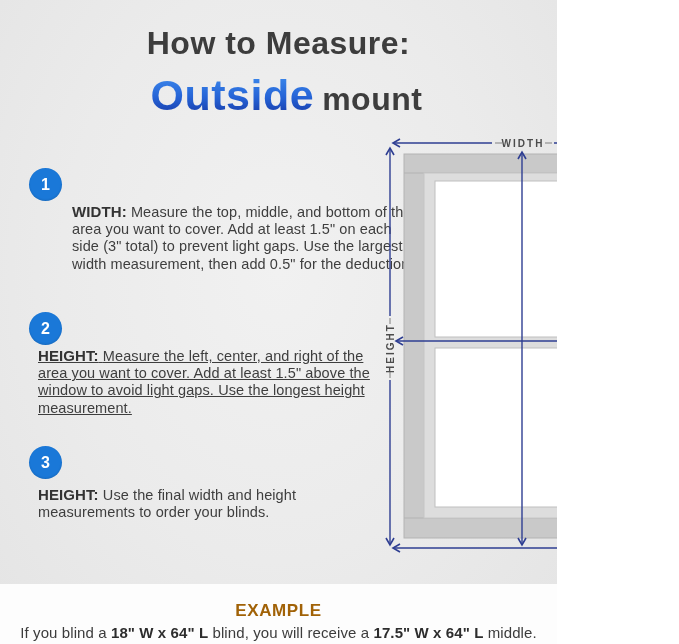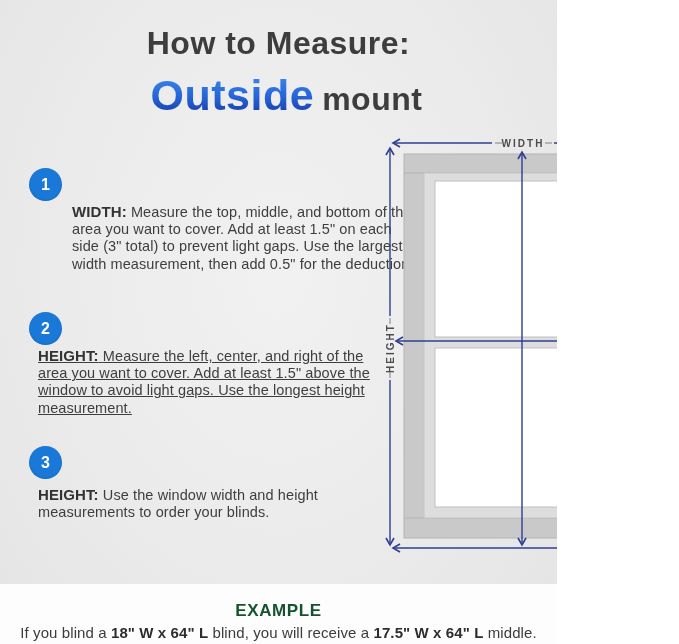--- a/index.html
+++ b/index.html
@@ -40,21 +40,21 @@
   #badge3{top:446px;} #text3{top:486px;}
   
   .diagram{position:absolute;left:0;top:0;width:679px;height:644px;pointer-events:none;}
   .diagram text{font-family:"Liberation Sans","DejaVu Sans",sans-serif;}
   .dim-label{font-size:10px;font-weight:600;letter-spacing:2px;fill:#4c4c4c;}
   
   .footer{
     position:absolute;left:0;top:584px;width:100%;height:60px;
     background:#fdfdfd;text-align:center;
   }
-  .ex-head{margin-top:17px;font-size:17px;font-weight:700;color:#14532d;letter-spacing:.6px;}
+  .ex-head{margin-top:17px;font-size:17px;font-weight:700;color:#a16207;letter-spacing:.6px;}
   .ex-line{margin-top:3px;font-size:15px;color:#3c3c3c;letter-spacing:.1px;}
   .ex-line b{font-weight:700;color:#2d2d2d;}
 </style>
 </head>
 <body>
 
 <div class="canvas">
 
   <header class="title">
     <div class="t1">How to Measure:</div>
@@ -71,21 +71,21 @@
 
   <div class="badge" id="badge2">2</div>
   <p class="step-text" id="text2">
     <b>HEIGHT:</b>
     <span>Measure the left, center, and right of the area you want to cover. Add at least 1.5" above the window to avoid light gaps. Use the longest height measurement.</span>
   </p>
 
   <div class="badge" id="badge3">3</div>
   <p class="step-text" id="text3">
     <b>HEIGHT:</b>
-    <span>Use the window width and height measurements to order your blinds.</span>
+    <span>Use the final width and height measurements to order your blinds.</span>
   </p>
 
   <svg class="diagram" viewBox="0 0 679 644" xmlns="http://www.w3.org/2000/svg">
     <defs>
       <marker id="ah" markerUnits="userSpaceOnUse" markerWidth="14" markerHeight="14" refX="9" refY="5" orient="auto-start-reverse">
         <path d="M2,1 L9,5 L2,9" fill="none" stroke="#2e3e92" stroke-width="1.6"></path>
       </marker>
     </defs>
 
     <g>

